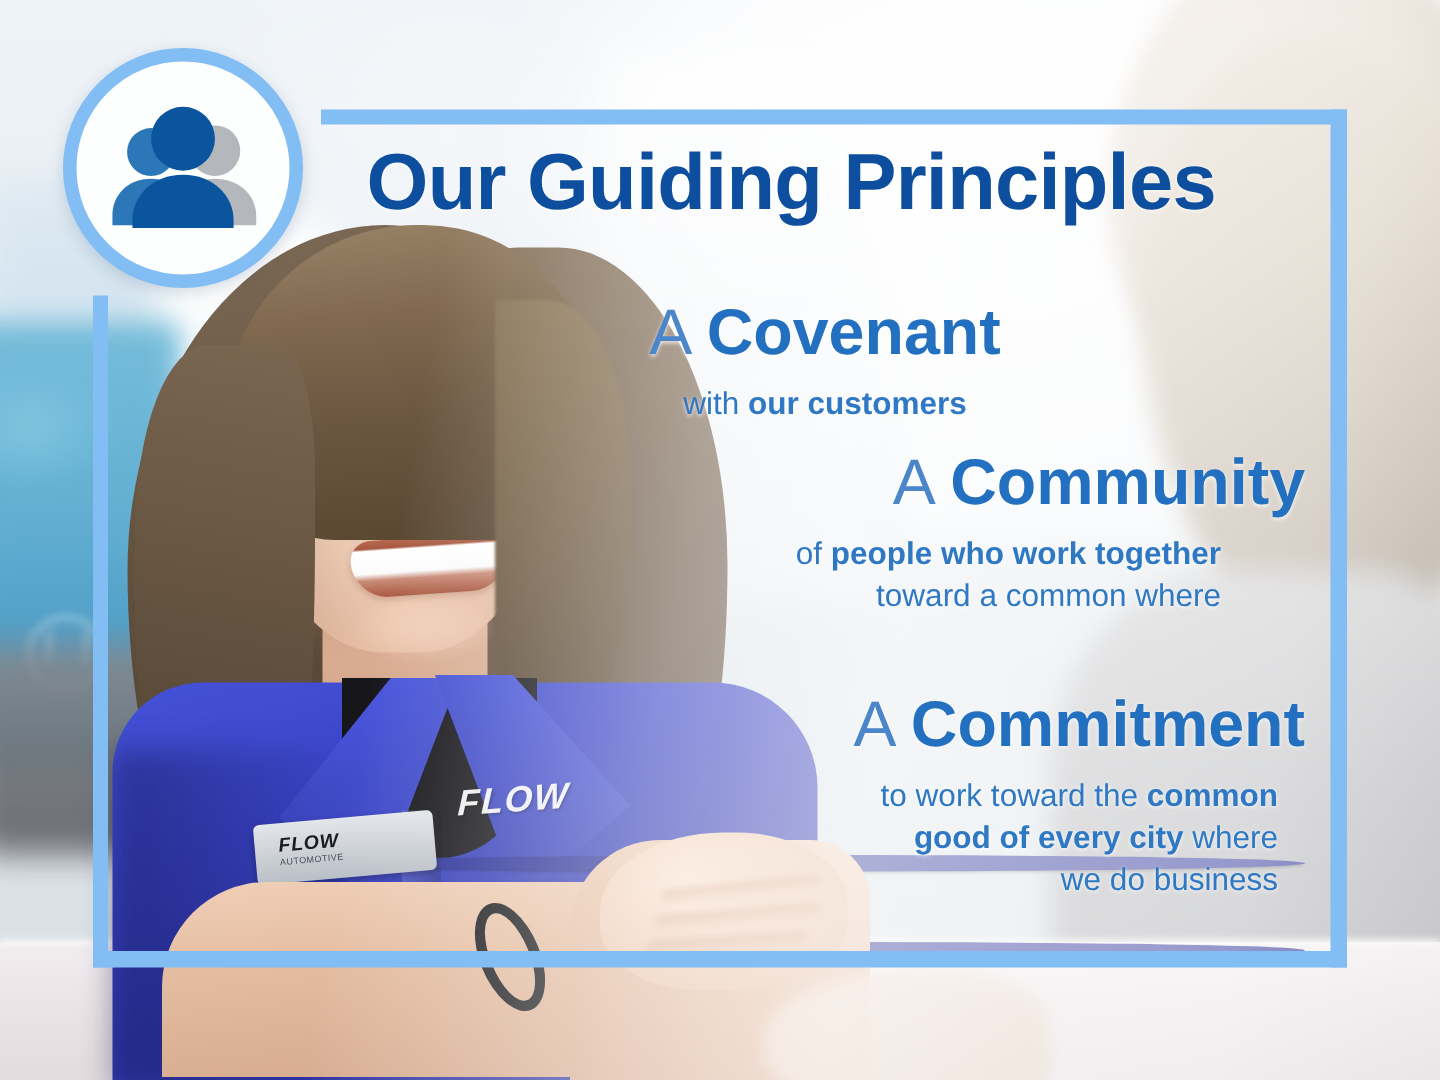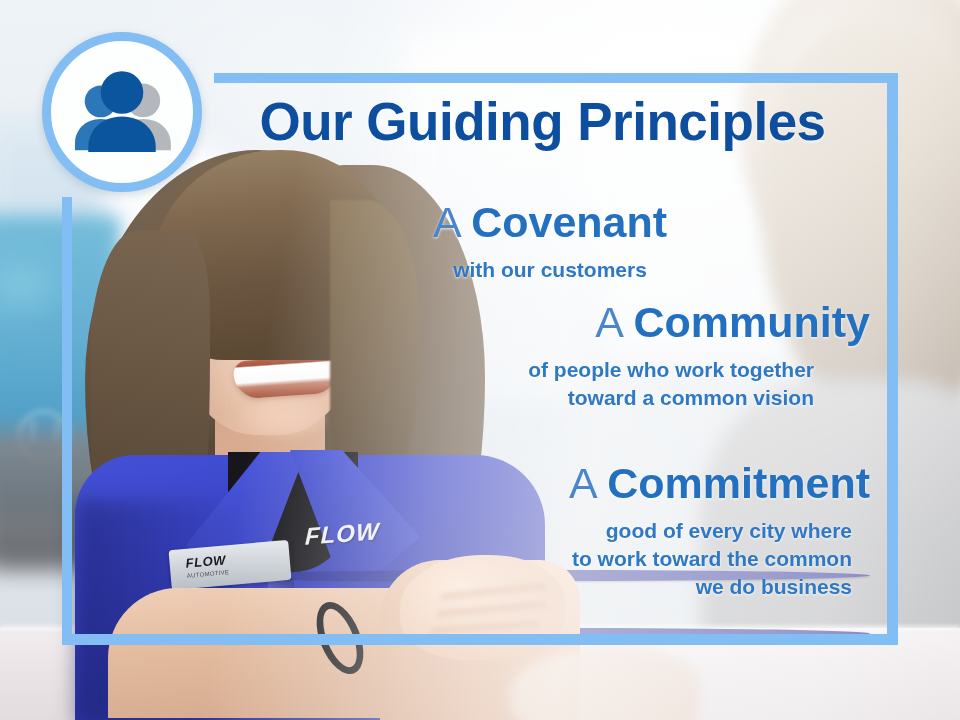--- a/index.html
+++ b/index.html
@@ -159,33 +159,33 @@
   .fr-bottom{position:absolute;left:0;bottom:0;width:836px;height:11px;background:#82bdf4;}
   .fr-left{position:absolute;left:0;top:124px;width:10px;height:448px;background:#82bdf4;}
 
   
   .badge-circle{position:absolute;left:42px;top:32px;width:160px;height:160px;border-radius:50%;
     background:#fdfefe;border:9px solid #82bdf4;box-sizing:border-box;
     box-shadow:0 3px 10px rgba(60,90,120,.20);}
   .people-icon{position:absolute;left:0;top:0;width:100%;height:100%;}
 
   
-  .title{position:absolute;left:215px;top:94px;width:655px;text-align:center;
+  .title{position:absolute;left:200px;top:94px;width:655px;text-align:center;
     font-size:53px;font-weight:700;color:#0d4f9e;letter-spacing:-.5px;line-height:1.05;
     text-shadow:0 1px 3px rgba(255,255,255,.85);}
 
   .block{position:absolute;text-align:right;}
   .head{font-size:43px;line-height:1.06;color:#2c74c2;white-space:nowrap;
     text-shadow:0 1px 3px rgba(255,255,255,.8);}
   .head .art{font-weight:400;color:#4a86c9;}
   .head .word{font-weight:700;color:#2470c0;}
   .sub{font-size:21px;line-height:1.34;color:#2f78c4;
     text-shadow:0 1px 3px rgba(255,255,255,.8);}
   .sub b{font-weight:700;}
-  .sub .lt{font-weight:700;}
+  .sub .lt{font-weight:400;}
 
   .b1{left:230px;top:200px;width:640px;}
   .b1 .head{text-align:center;}
   .b1 .sub{text-align:center;margin-top:10px;}
 
   .b2{left:230px;top:300px;width:640px;}
   .b2 .head{text-align:right;}
   .b2 .sub{text-align:right;margin-top:10px;padding-right:56px;}
 
   .b3{left:230px;top:461px;width:640px;}
@@ -300,36 +300,36 @@
   <div class="block b2">
     <div class="head">
       <span class="art">A</span>
       <span class="word">Community</span>
     </div>
     <div class="sub">
       <div>
         <span class="lt">of </span><b>people who work together</b>
       </div>
       <div>
-        <span class="lt">toward a common vision</span>
+        <span class="lt">toward a common where</span>
       </div>
     </div>
   </div>
 
   <div class="block b3">
     <div class="head">
       <span class="art">A</span>
       <span class="word">Commitment</span>
     </div>
     <div class="sub">
       <div>
+        <span class="lt">to work toward the </span><b>common</b>
+      </div>
+      <div>
         <b>good of every city</b><span class="lt"> where</span>
       </div>
       <div>
-        <span class="lt">to work toward the </span><b>common</b>
-      </div>
-      <div>
         <span class="lt">we do business</span>
       </div>
     </div>
   </div>
 
 </div>
 
 </body></html>

